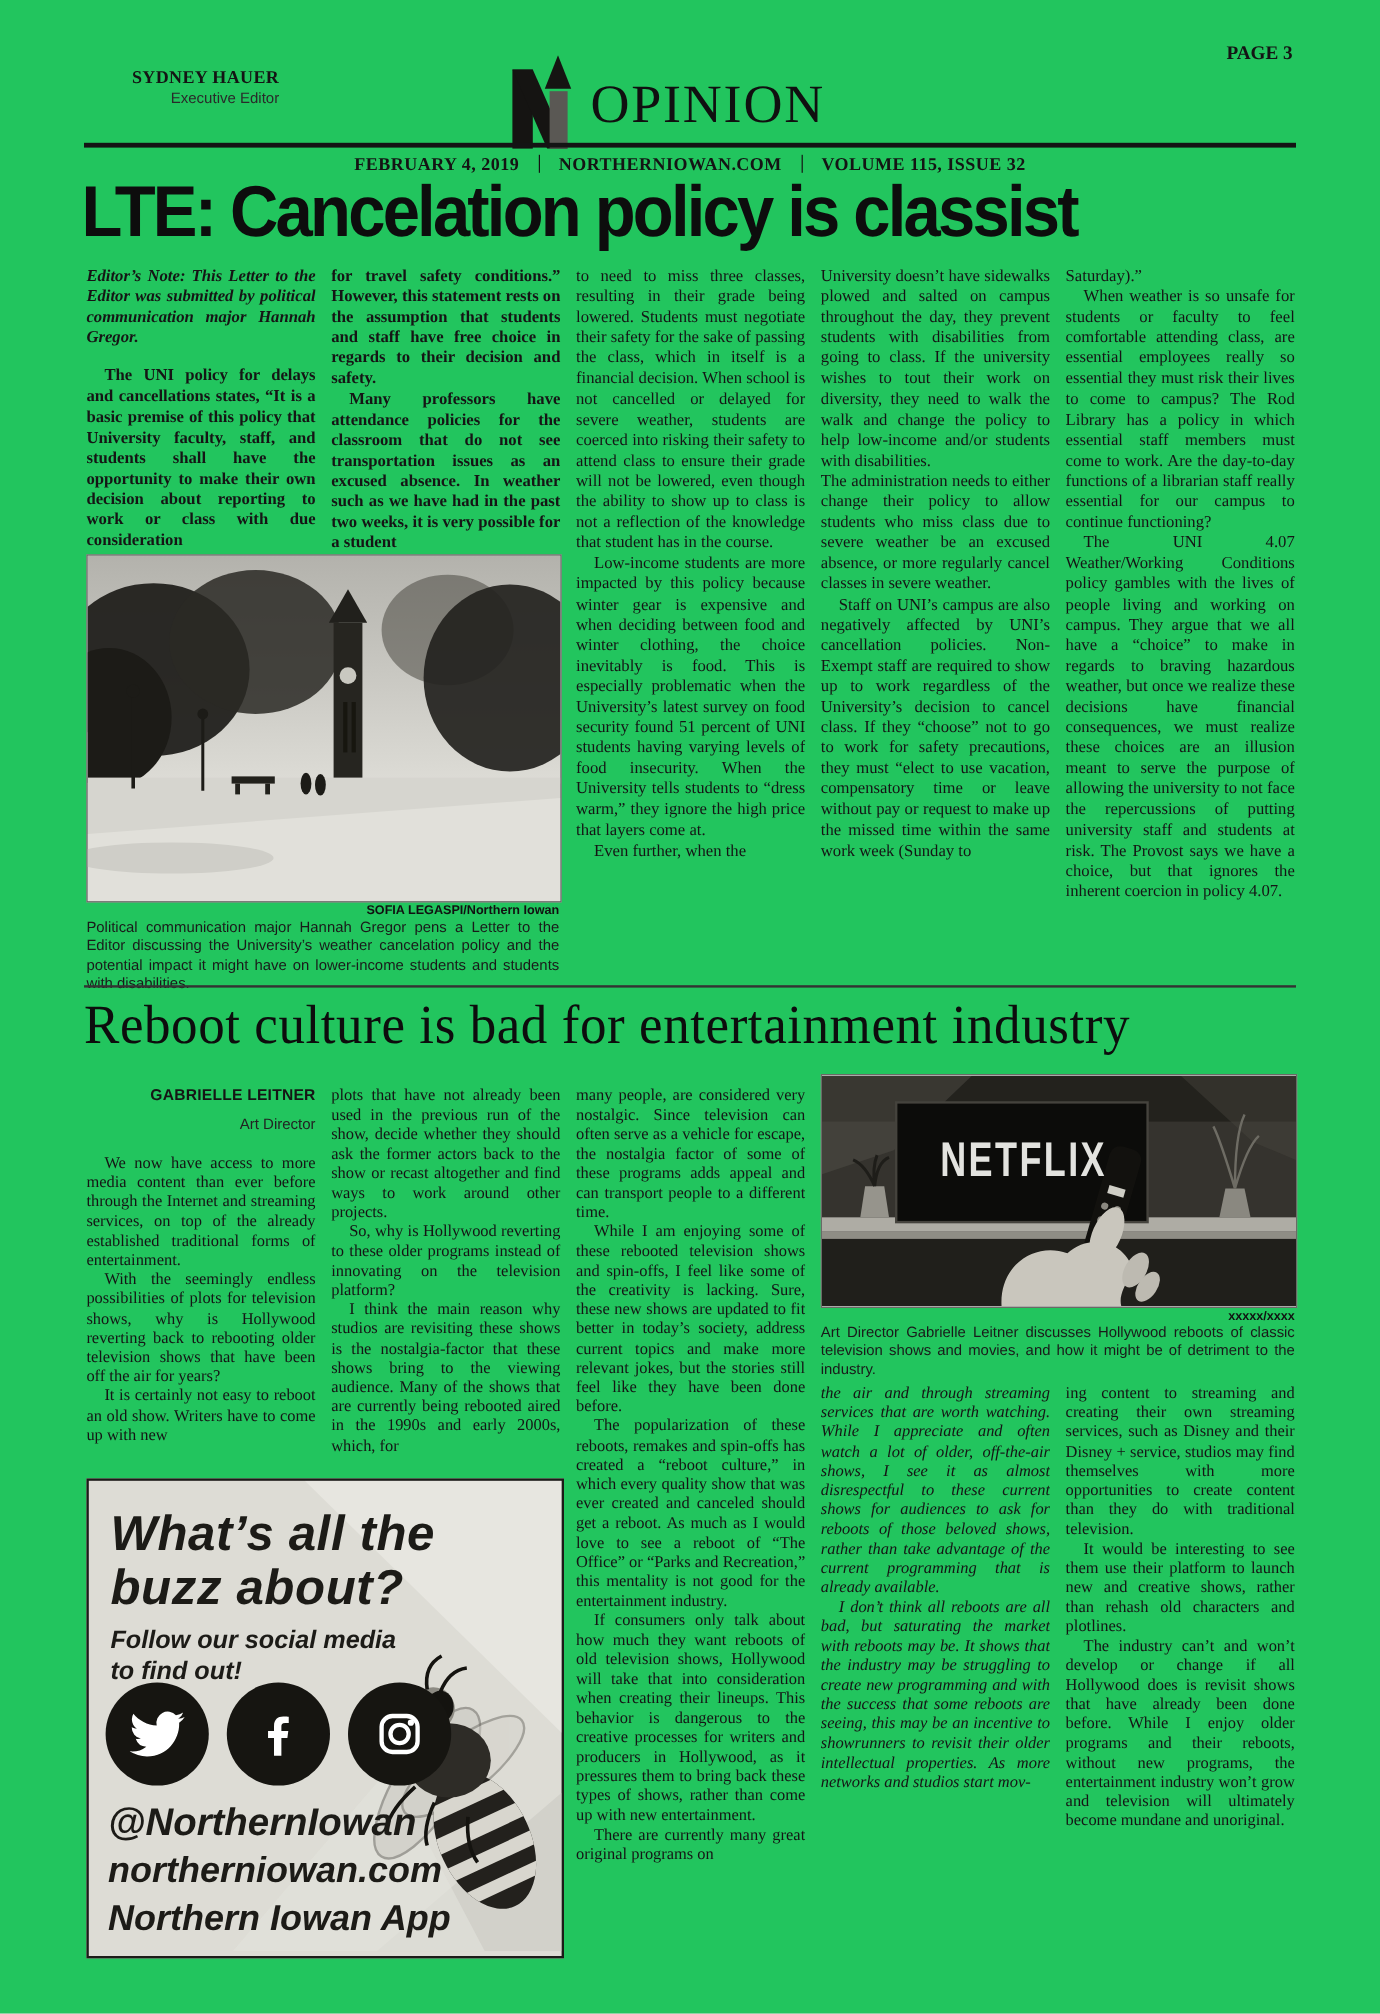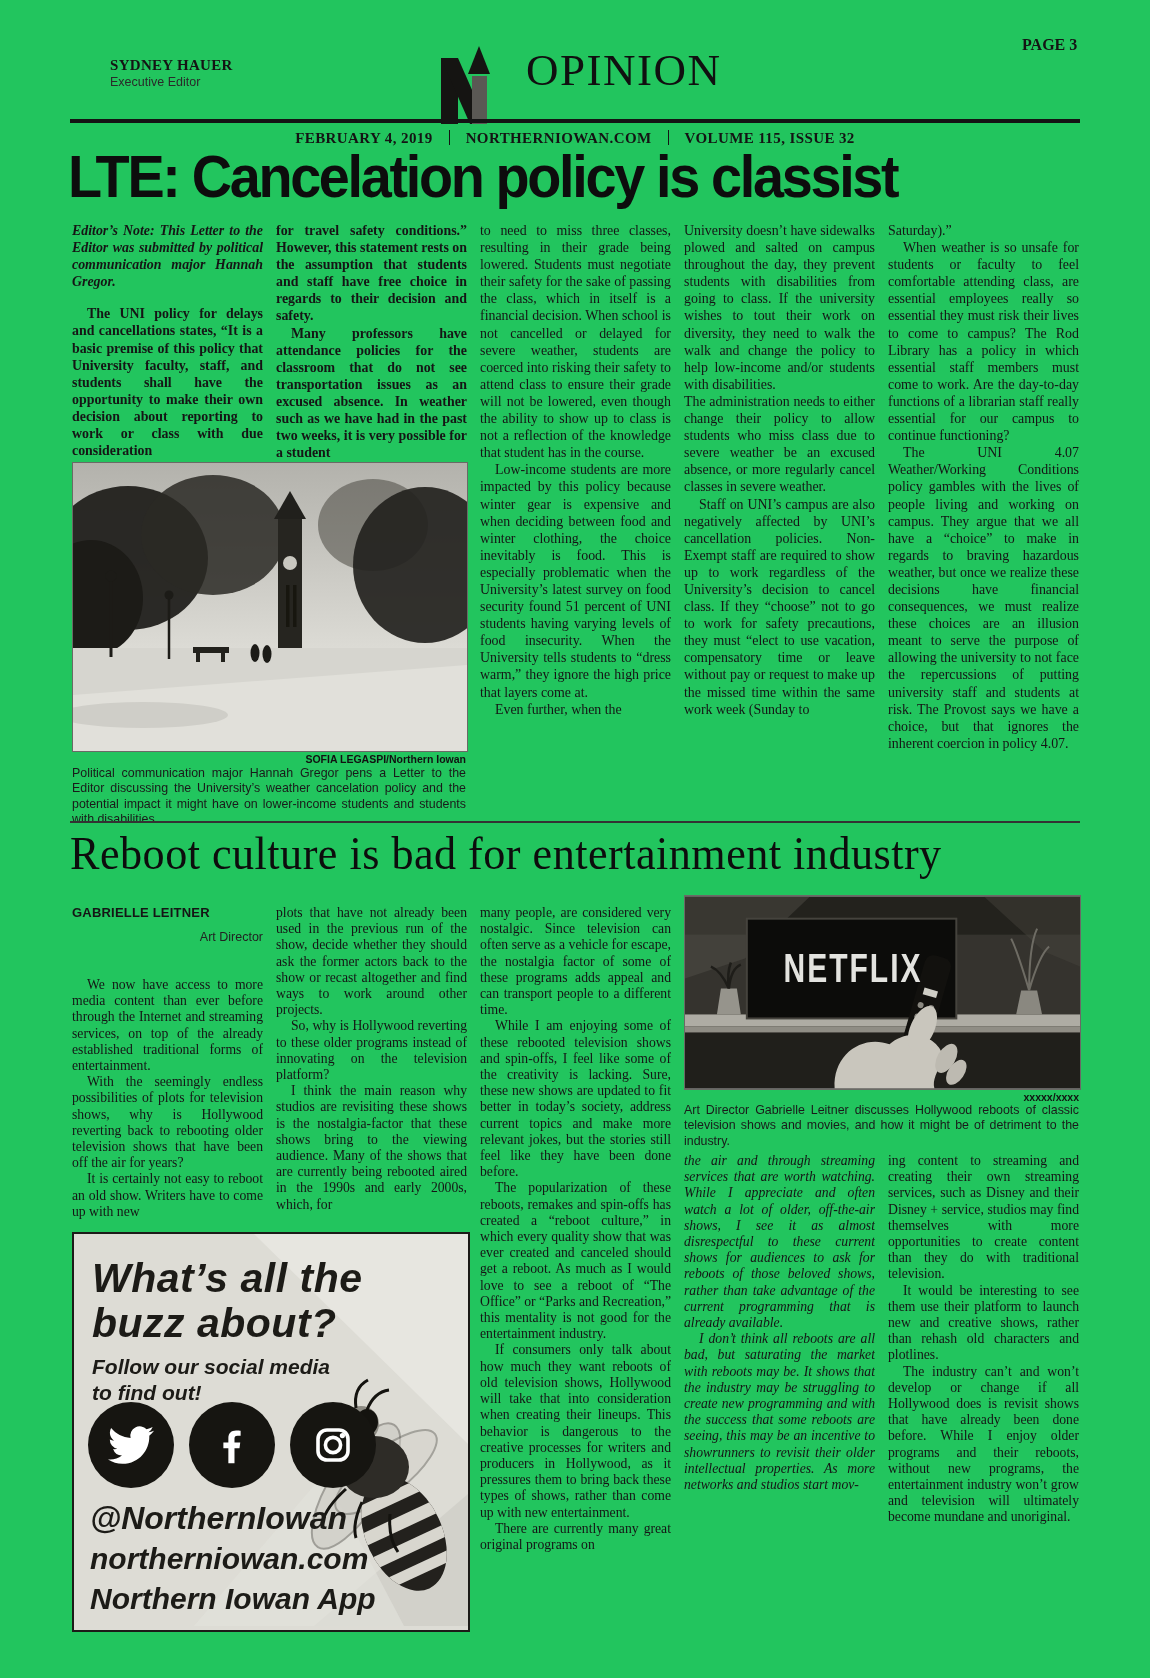--- a/index.html
+++ b/index.html
@@ -1,24 +1,24 @@
 <!DOCTYPE html>
 <html lang="en"><head>
 <meta charset="utf-8">
 <style>
   html,body{margin:0;padding:0;background:#dcdcd8;}
   .page{position:relative;width:1150px;height:1678px;margin:0 auto;background:#22c55e;overflow:hidden;
         font-family:"Liberation Serif",serif;color:#141414;}
 
   
   .page-label{position:absolute;left:1022px;top:36px;font:700 16px/18px "Liberation Serif",serif;}
-  .editor-block{position:absolute;left:110px;top:56px;text-align:left;}
+  .editor-block{position:absolute;left:110px;top:56px;text-align:right;}
   .editor-name{font:700 15px/18px "Liberation Serif",serif;letter-spacing:.3px;}
   .editor-title{font:12.5px/16px "Liberation Sans",sans-serif;color:#2a2a2a;}
-  .brand{position:absolute;left:440px;top:46px;display:flex;align-items:flex-start;gap:24px;}
+  .brand{position:absolute;left:426px;top:46px;display:flex;align-items:center;gap:4px;}
   .section-title{font:400 45px/48px "Liberation Serif",serif;letter-spacing:1.5px;color:#101010;padding-bottom:2px;}
   .rule-thick{position:absolute;left:70px;top:119px;width:1010px;height:3.5px;background:#141414;}
   .dateline{position:absolute;left:70px;top:128px;width:1010px;text-align:center;
             font:700 15px/20px "Liberation Serif",serif;letter-spacing:.4px;}
   .dateline .sep{display:inline-block;width:0;border-left:1.5px solid #141414;height:15px;
                  margin:0 16px;vertical-align:-2px;}
 
   
   .headline1{position:absolute;left:68px;top:146px;width:1014px;margin:0;white-space:nowrap;}
   .headline1 span{display:inline-block;transform:scaleX(.93);transform-origin:left center;
@@ -37,22 +37,22 @@
   .col p.italic{font-style:italic;}
   .col p.gap{margin-top:15px;}
   .c1{left:72px;}.c2{left:276px;}.c3{left:480px;}.c4{left:684px;}.c5{left:888px;}
   .a1.c1,.a1.c2{top:222px;height:238px;font-weight:bold;}
   .a1.c3,.a1.c4,.a1.c5{top:222px;height:582px;}
   .a2c1{top:905px;height:330px;}
   .a2c2{top:905px;height:330px;}
   .a2c3{top:905px;height:682px;}
   .a2c4{top:1153px;height:432px;font-style:italic;}
   .a2c5{top:1153px;height:432px;}
-  .by-name{font:700 13px/16px "Liberation Sans",sans-serif;letter-spacing:.2px;margin-bottom:9px;}
-  .by-title{font:12.5px/15px "Liberation Sans",sans-serif;text-align:right;margin-bottom:32px;color:#222;}
+  .by-name{font:700 13px/16px "Liberation Sans",sans-serif;text-align:right;letter-spacing:.2px;margin-bottom:9px;}
+  .by-title{font:12.5px/15px "Liberation Sans",sans-serif;text-align:right;margin-bottom:16px;color:#222;}
 
   
   .photo{position:absolute;overflow:hidden;border:1px solid #6a6a66;background:#bbb;}
   .photo1{left:72px;top:462px;width:394px;height:288px;}
   .photo2{left:684px;top:895px;width:395px;height:193px;}
   .credit{position:absolute;font:700 10.5px/12px "Liberation Sans",sans-serif;text-align:right;color:#111;}
   .credit1{left:72px;top:753px;width:394px;}
   .credit2{left:684px;top:1091px;width:395px;}
   .caption{position:absolute;font:12.4px/15.4px "Liberation Sans",sans-serif;text-align:justify;color:#1a1a1a;}
   .caption1{left:72px;top:766px;width:394px;}

